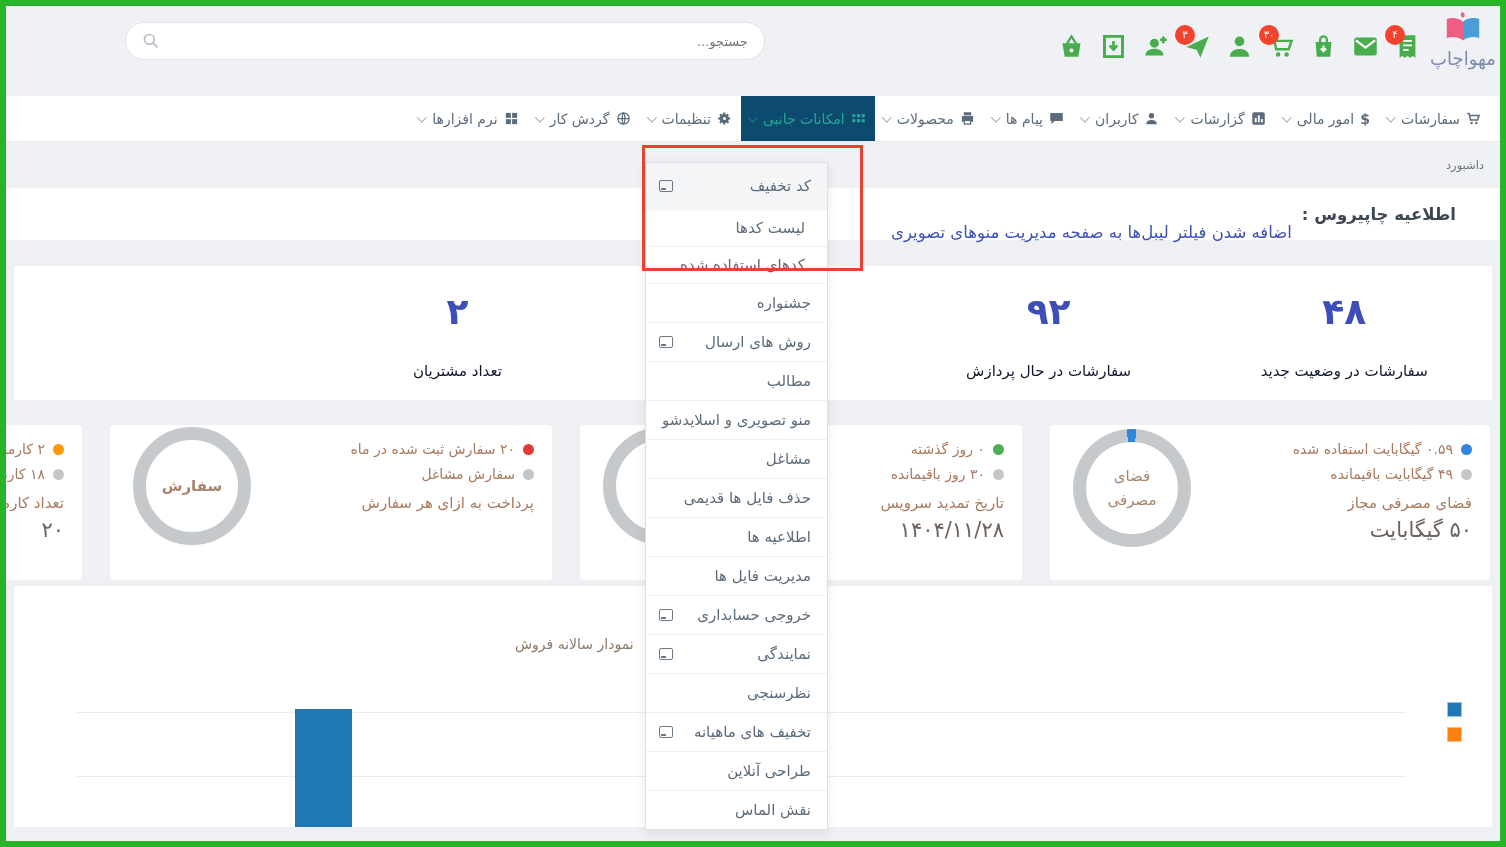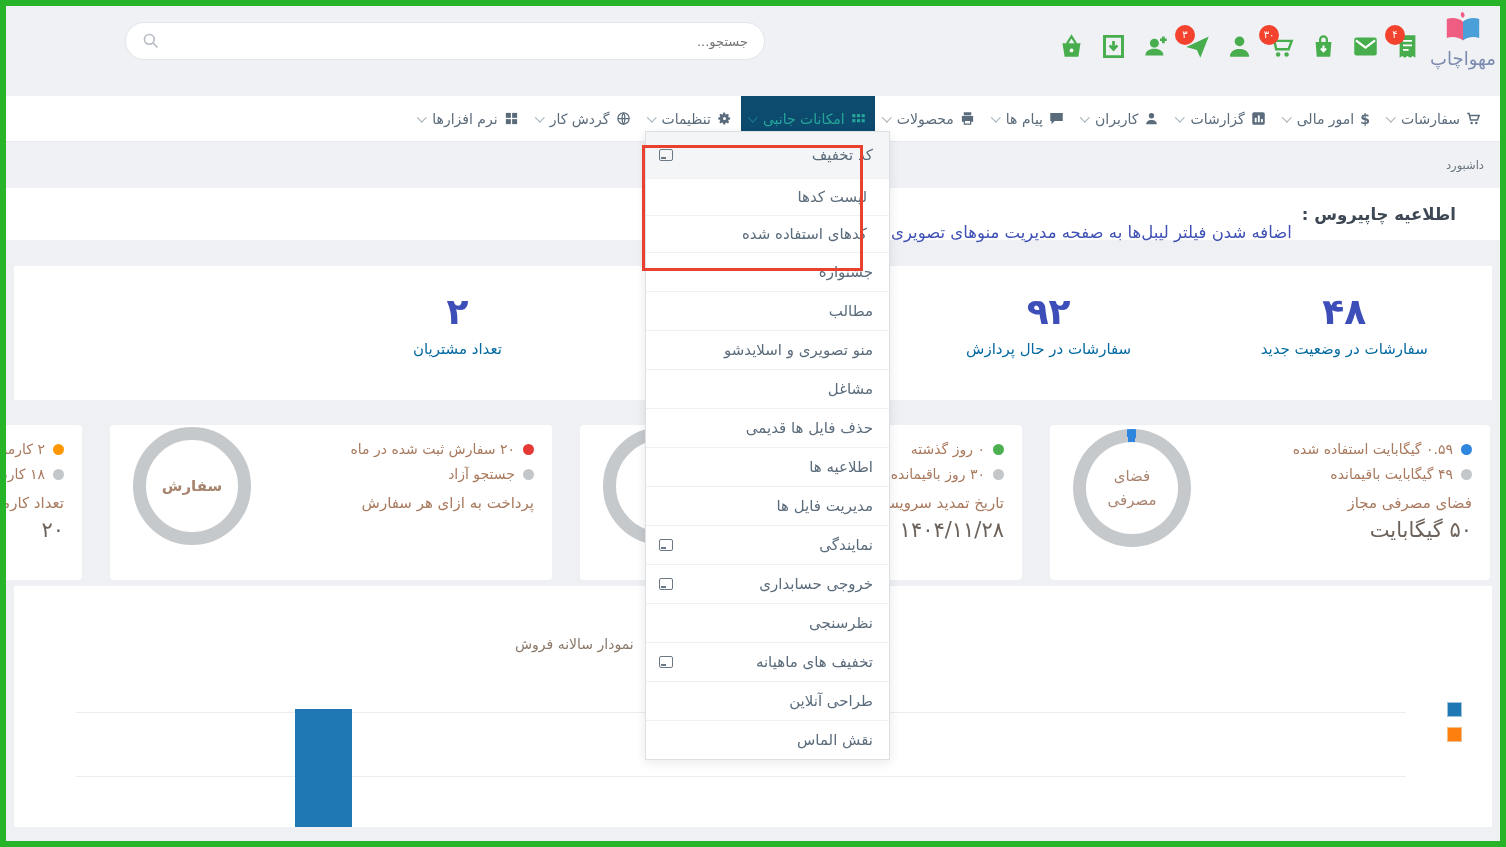--- a/index.html
+++ b/index.html
@@ -43,21 +43,21 @@
   .announce { position:absolute; left:0; top:182px; width:1494px; height:52px; background:#fff;
               display:flex; align-items:center; padding-right:44px; font-size:16.5px; }
   .announce .pfx { color:#3d4854; font-weight:bold; margin-left:10px; }
   .announce .msg { color:#3e50b4; cursor:pointer;margin-top:36px; }
 
   
   .stats { position:absolute; left:8px; top:260px; width:1478px; height:134px; background:#fff;
            display:grid; grid-template-columns:repeat(5,1fr); }
   .stat { text-align:center; padding-top:26px; }
   .stat .v { font-size:36px; font-weight:bold; color:#3d4eb8; line-height:1.1; }
-  .stat .l { font-size:15px; color:#0369a1; margin-top:8px; }
+  .stat .l { font-size:15px; color:#0f172a; margin-top:30px; }
 
   
   .card { position:absolute; top:419px; height:155px; background:#fff; border-radius:4px; }
   .card-storage { left:1044px; width:440px; }
   .card-service { left:574px;  width:442px; }
   .card-orders  { left:104px;  width:442px; }
   .card-staff   { left:-366px; width:442px; }
   .cbody { position:absolute; inset:0; padding:16px 18px; }
   .legend-row { display:flex; align-items:center; gap:8px; font-size:14px; color:#a8795d;
                 margin-bottom:9px; }
@@ -78,21 +78,21 @@
   
   .chartcard { position:absolute; left:8px; top:580px; width:1478px; height:241px; background:#fff; }
   .chart-title { position:absolute; left:501px; top:50px; font-size:14px; color:#8a7868; }
   .gridline { position:absolute; left:62px; width:1330px; height:1px; background:#ececec; }
   .bar { position:absolute; left:281px; top:123px; width:57px; height:118px; background:#1f77b4; }
   .lgd { position:absolute; width:15px; height:15px; left:1433px; }
   .lgd.b { top:116px; background:#1f77b4; border:1px solid #9fc4dd; }
   .lgd.o { top:141px; background:#ff7f0e; border:1px solid #f3c08c; }
 
   
-  .dropdown { position:absolute; left:639px; top:125px; width:245px; background:#0c4a6e; z-index:20;
+  .dropdown { position:absolute; left:639px; top:156px; width:183px; background:#0c4a6e; z-index:20;
               border:1px solid #dcdfe3; box-shadow:0 3px 10px rgba(40,50,60,.10); }
   .dd-item { display:flex; align-items:center; justify-content:space-between; height:39px;
              padding:0 16px 0 13px; font-size:15px; color:#5a6b7b; border-top:1px solid #eef0f2;
              cursor:pointer; background:#fff; }
   .dd-item:first-child { border-top:none; height:46px; background:#f4f5f7; }
   .dd-item.sub { height:37px; padding-right:22px; }
   .dd-icon { width:14px; height:12px; border:1.5px solid #6b7886; border-radius:2px; position:relative; flex:0 0 14px; }
   .dd-icon::after { content:""; position:absolute; left:1px; bottom:1px; width:5px; height:2px; background:#6b7886; }
   .redbox { position:absolute; left:636px; top:139px; width:221px; height:126px;
             border:3px solid #e8412f; z-index:30; pointer-events:none; }
@@ -339,21 +339,21 @@
     <div class="donut">
       <div class="donut-label">سفارش</div>
     </div>
     <div class="cbody">
       <div class="legend-row">
         <span class="dot red"></span>
         <span>۲۰ سفارش ثبت شده در ماه</span>
       </div>
       <div class="legend-row">
         <span class="dot gray"></span>
-        <span>جستجو آزاد</span>
+        <span>سفارش مشاغل</span>
       </div>
       <div class="cfoot-label">پرداخت به ازای هر سفارش</div>
     </div>
   </div>
 
   <div class="card card-staff">
     <div class="cbody">
       <div class="legend-row">
         <span class="dot orange"></span>
         <span>۲ کارمند ث</span>
@@ -384,46 +384,50 @@
     <div class="dd-item sub">
       <span>لیست کدها</span>
     </div>
     <div class="dd-item sub">
       <span>کدهای استفاده شده</span>
     </div>
     <div class="dd-item">
       <span>جشنواره</span>
     </div>
     <div class="dd-item">
+      <span>روش های ارسال</span>
+      <span class="dd-icon"></span>
+    </div>
+    <div class="dd-item">
       <span>مطالب</span>
     </div>
     <div class="dd-item">
       <span>منو تصویری و اسلایدشو</span>
     </div>
     <div class="dd-item">
       <span>مشاغل</span>
     </div>
     <div class="dd-item">
       <span>حذف فایل ها قدیمی</span>
     </div>
     <div class="dd-item">
       <span>اطلاعیه ها</span>
     </div>
     <div class="dd-item">
       <span>مدیریت فایل ها</span>
+    </div>
+    <div class="dd-item">
+      <span>خروجی حسابداری</span>
+      <span class="dd-icon"></span>
     </div>
     <div class="dd-item">
       <span>نمایندگی</span>
       <span class="dd-icon"></span>
     </div>
     <div class="dd-item">
-      <span>خروجی حسابداری</span>
-      <span class="dd-icon"></span>
-    </div>
-    <div class="dd-item">
       <span>نظرسنجی</span>
     </div>
     <div class="dd-item">
       <span>تخفیف های ماهیانه</span>
       <span class="dd-icon"></span>
     </div>
     <div class="dd-item">
       <span>طراحی آنلاین</span>
     </div>
     <div class="dd-item">

